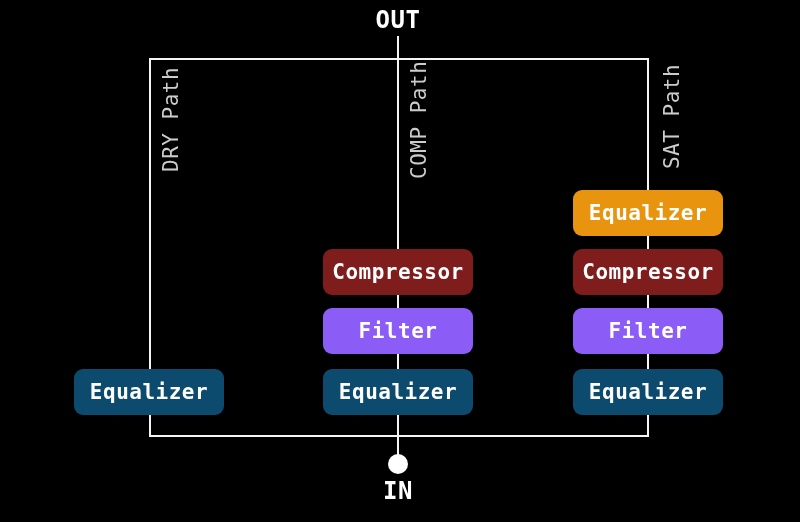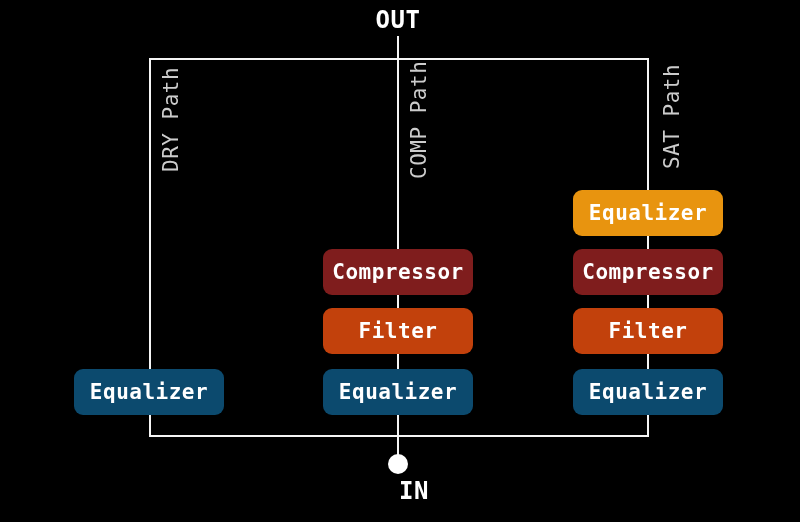--- a/index.html
+++ b/index.html
@@ -59,21 +59,21 @@
     align-items: center;
     justify-content: center;
     color: #ffffff;
     font-size: 21px;
     font-weight: bold;
     letter-spacing: 0.5px;
     z-index: 3;
   }
   .block.saturation { background: #e8940f; }
   .block.compressor { background: #7f1d1d; }
-  .block.filter     { background: #c2410c; }
+  .block.filter     { background: #8b5cf6; }
   .block.equalizer  { background: #0c4a6e; }
   .input-node {
     position: absolute;
     left: 388px;
     top: 454px;
     width: 20px;
     height: 20px;
     border-radius: 50%;
     background: #ffffff;
     z-index: 2;
@@ -100,15 +100,15 @@
   <div class="block filter" style="left:323px; top:308px;">Filter</div>
   <div class="block equalizer" style="left:323px; top:369px;">Equalizer</div>
 
   <div class="block saturation" style="left:573px; top:190px;">Equalizer</div>
   <div class="block compressor" style="left:573px; top:249px;">Compressor</div>
   <div class="block filter" style="left:573px; top:308px;">Filter</div>
   <div class="block equalizer" style="left:573px; top:369px;">Equalizer</div>
 
   <div class="input-node"></div>
 
-  <div class="io-label" style="left:354px; top:477px;">IN</div>
+  <div class="io-label" style="left:338px; top:477px;">IN</div>
 
 </div>
 
 </body></html>

